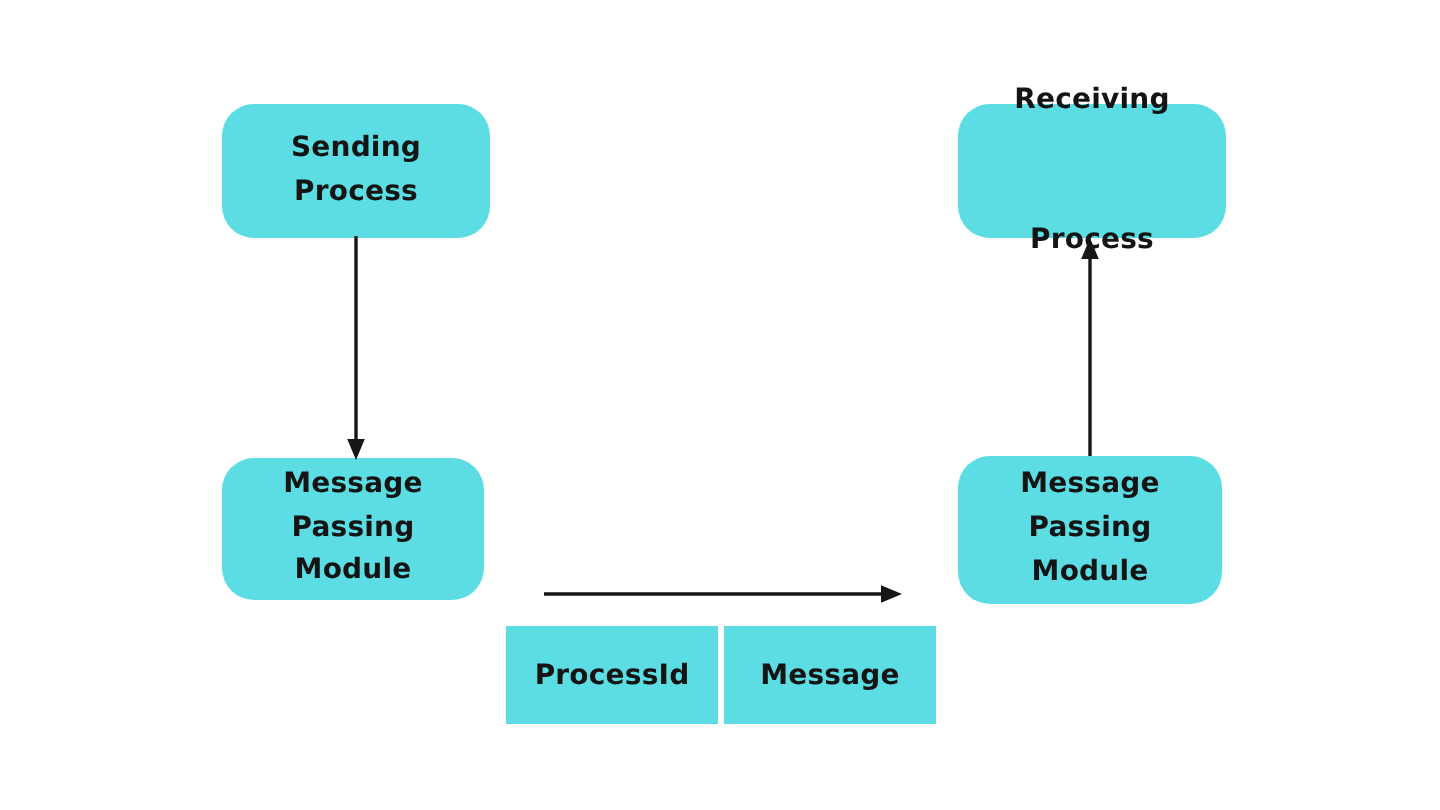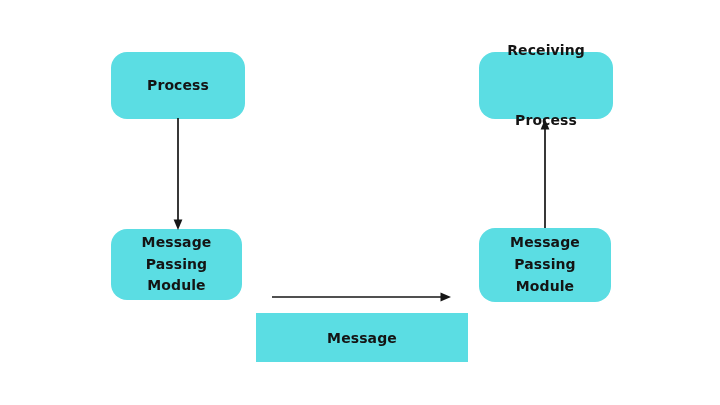--- a/index.html
+++ b/index.html
@@ -74,20 +74,21 @@
     width: 720px; height: 405px;
     pointer-events: none;
   }
 </style>
 </head>
 <body>
 
 <div id="canvas">
 
   <div class="node" id="node-sending">
+    <span class="ln">Sending</span>
     <span class="ln">Process</span>
   </div>
 
   <div class="node" id="node-receiving">
     <span class="ln">Receiving</span>
     <span class="ln">Process</span>
   </div>
 
   <div class="node" id="node-mpm-left">
     <span class="ln">Message</span>
@@ -95,20 +96,21 @@
     <span class="ln">Module</span>
   </div>
 
   <div class="node" id="node-mpm-right">
     <span class="ln">Message</span>
     <span class="ln">Passing</span>
     <span class="ln">Module</span>
   </div>
 
   <div id="packet">
+    <div class="packet-cell" id="packet-processid">ProcessId</div>
     <div id="packet-divider"></div>
     <div class="packet-cell" id="packet-message">Message</div>
   </div>
 
   <svg id="arrows" viewBox="0 0 720 405" width="720" height="405" xmlns="http://www.w3.org/2000/svg">
 
     <g>
       <line x1="178" y1="118" x2="178" y2="224" stroke="#161616" stroke-width="1.7"></line>
       <polygon points="178,230 173.6,219.5 182.4,219.5" fill="#161616"></polygon>
     </g>

